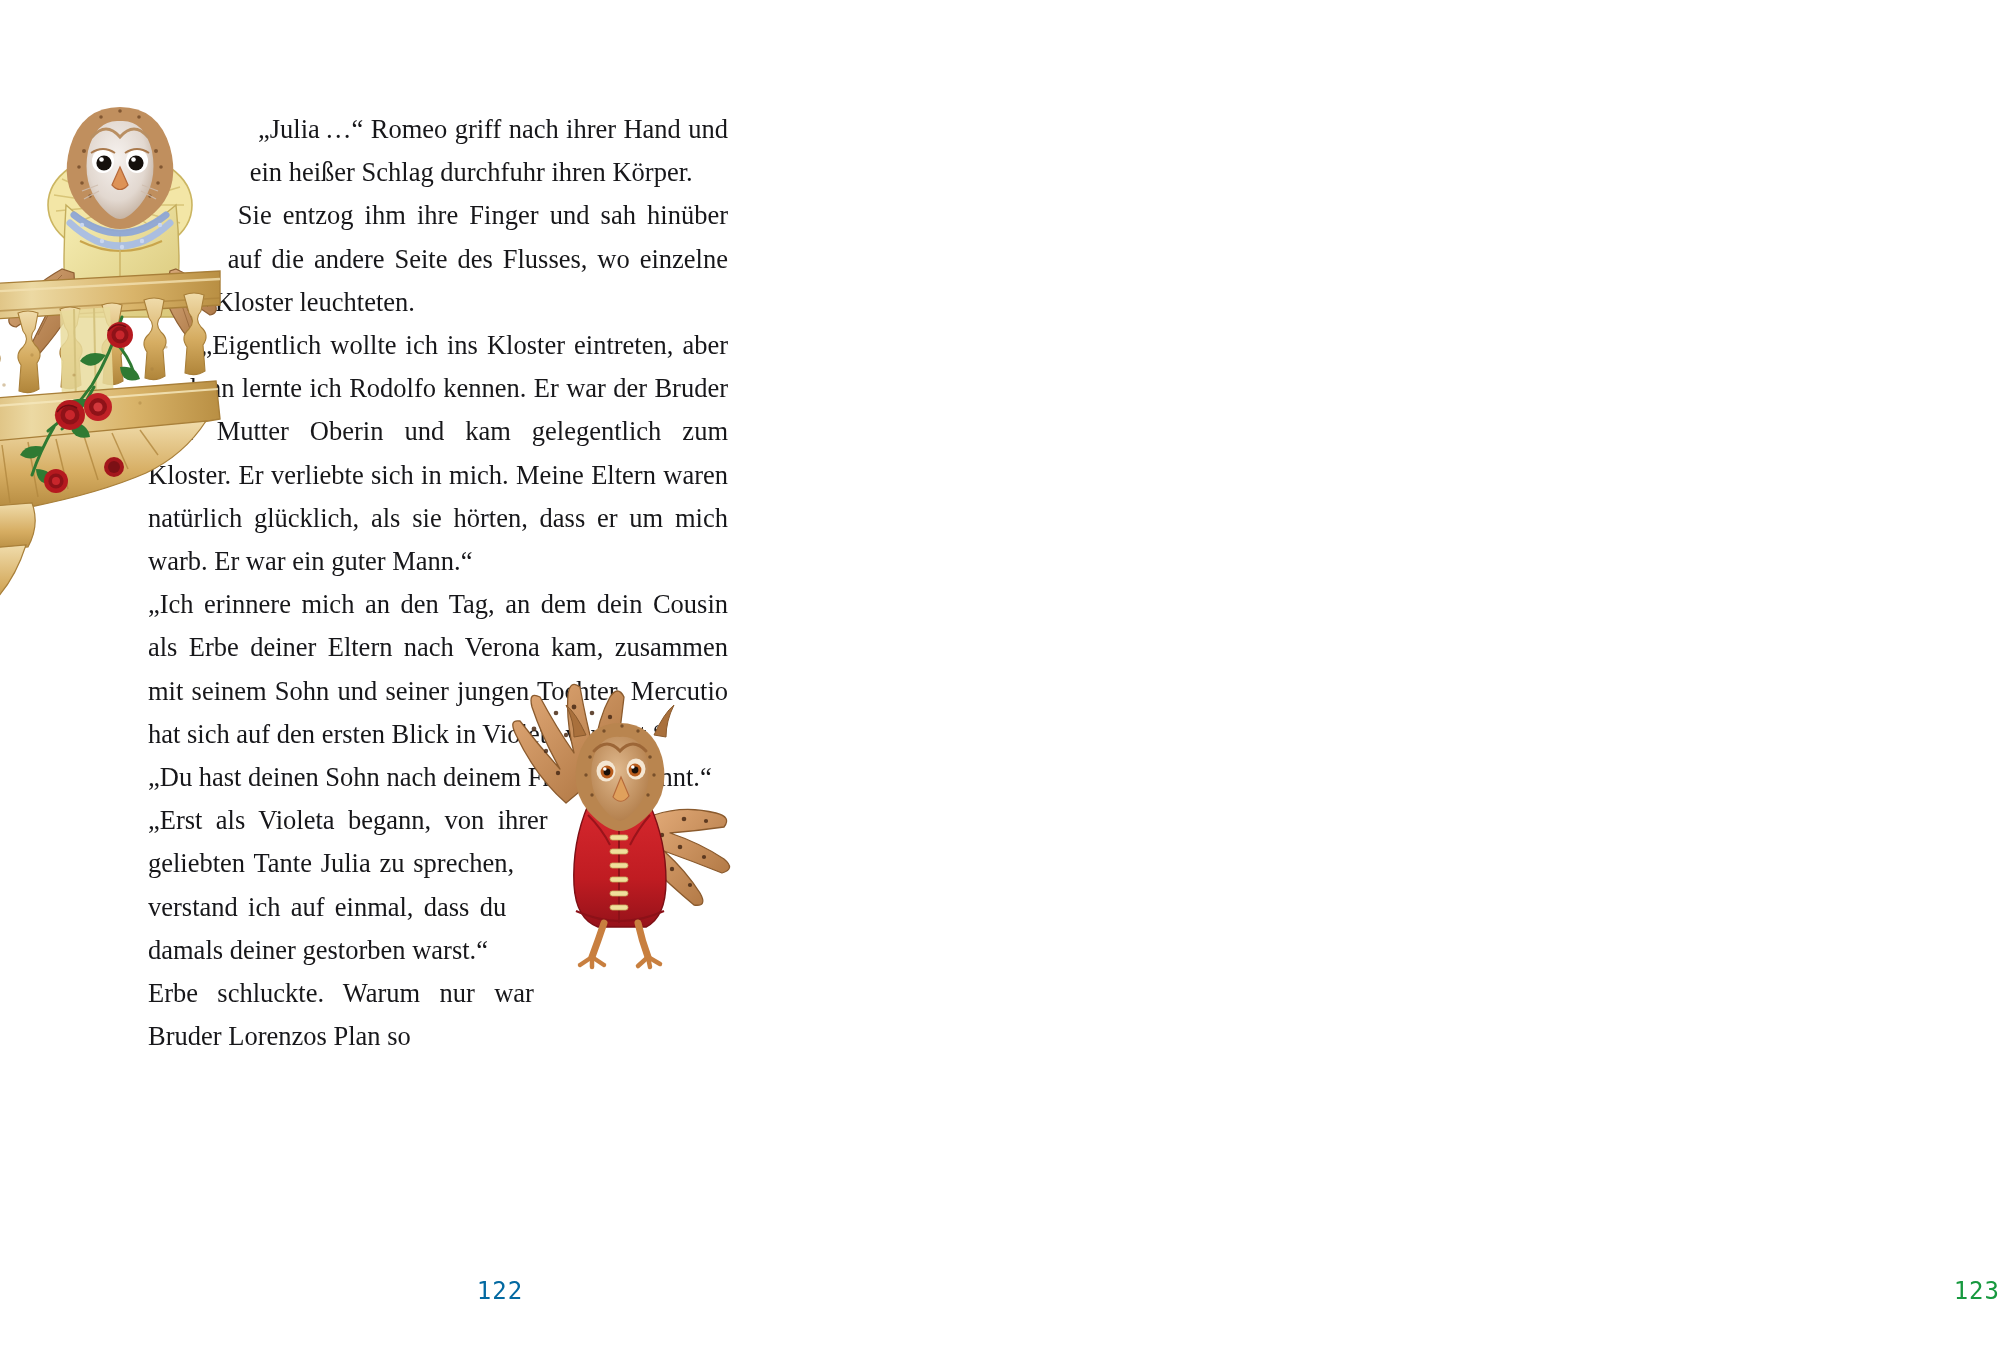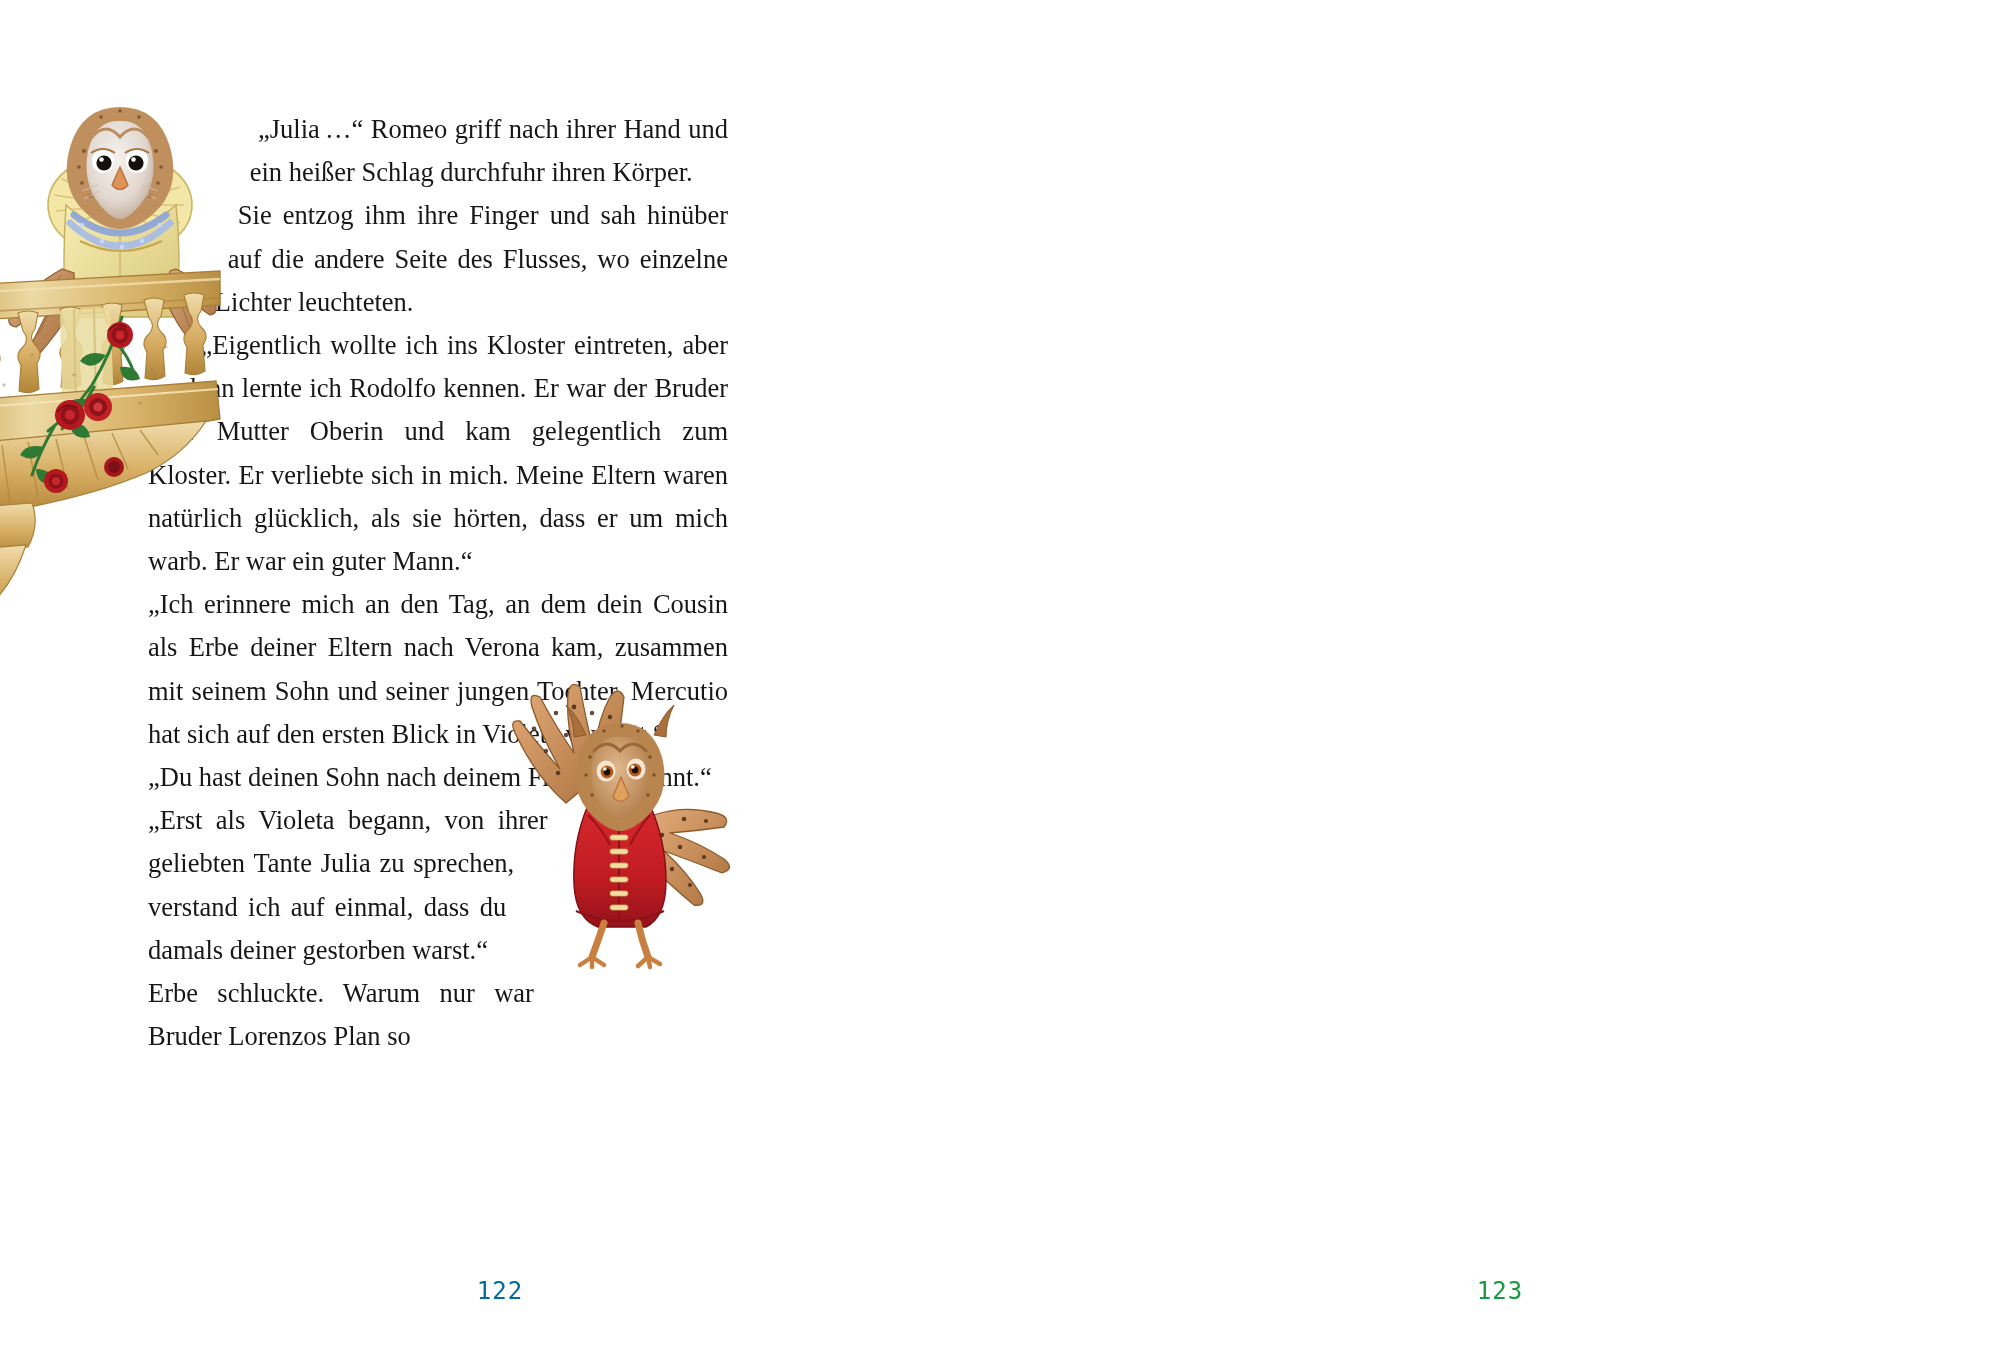--- a/index.html
+++ b/index.html
@@ -68,21 +68,21 @@
   
   .folio {
     position: absolute;
     bottom: 52px;
     font-family: "DejaVu Sans Mono", "Liberation Mono", monospace;
     font-size: 24px;
     letter-spacing: 1px;
     color: #17993f;
   }
   .folio-left  { left: 0; width: 1000px; text-align: center; }
-  .folio-right { left: 1000px; width: 1000px; text-align: center; }
+  .folio-right { left: 1000px; width: 1000px; text-align: right; }
 
   
   .art-balcony {
     position: absolute;
     left: -30px;
     top: 55px;
     width: 250px;
     height: 560px;
     pointer-events: none;
   }
@@ -100,21 +100,21 @@
 <body>
 
 <div class="spread">
 
   <div class="page page-left">
 
     <div class="textcol col-left">
       <div class="float-balcony"></div>
 
       <p>„Julia …“ Romeo griff nach ihrer Hand und ein heißer Schlag durchfuhr ihren Körper.</p>
-      <p>Sie entzog ihm ihre Finger und sah hinüber auf die andere Seite des Flusses, wo einzelne Lichter leuchteten.</p>
+      <p>Sie entzog ihm ihre Finger und sah hinüber auf die andere Seite des Flusses, wo einzelne Kloster leuchteten.</p>
       <p>„Eigentlich wollte ich ins Kloster eintreten, aber dann lernte ich Rodolfo kennen. Er war der Bruder der Mutter Oberin und kam gelegentlich zum Kloster. Er verliebte sich in mich. Meine Eltern waren natürlich glücklich, als sie hörten, dass er um mich warb. Er war ein guter Mann.“</p>
       <p>„Ich erinnere mich an den Tag, an dem dein Cousin als Erbe deiner Eltern nach Verona kam, zusammen mit seinem Sohn und seiner jungen Tochter. Mercutio hat sich auf den ersten Blick in Violeta verliebt.“</p>
       <p>„Du hast deinen Sohn nach deinem Freund benannt.“</p>
 
       <div class="float-romeo"></div>
       <p>„Erst als Violeta begann, von ihrer geliebten Tante Julia zu sprechen, verstand ich auf einmal, dass du damals deiner gestorben warst.“</p>
       <p>Erbe schluckte. Warum nur war Bruder Lorenzos Plan so</p>
     </div>
 
     <div class="art-balcony">

